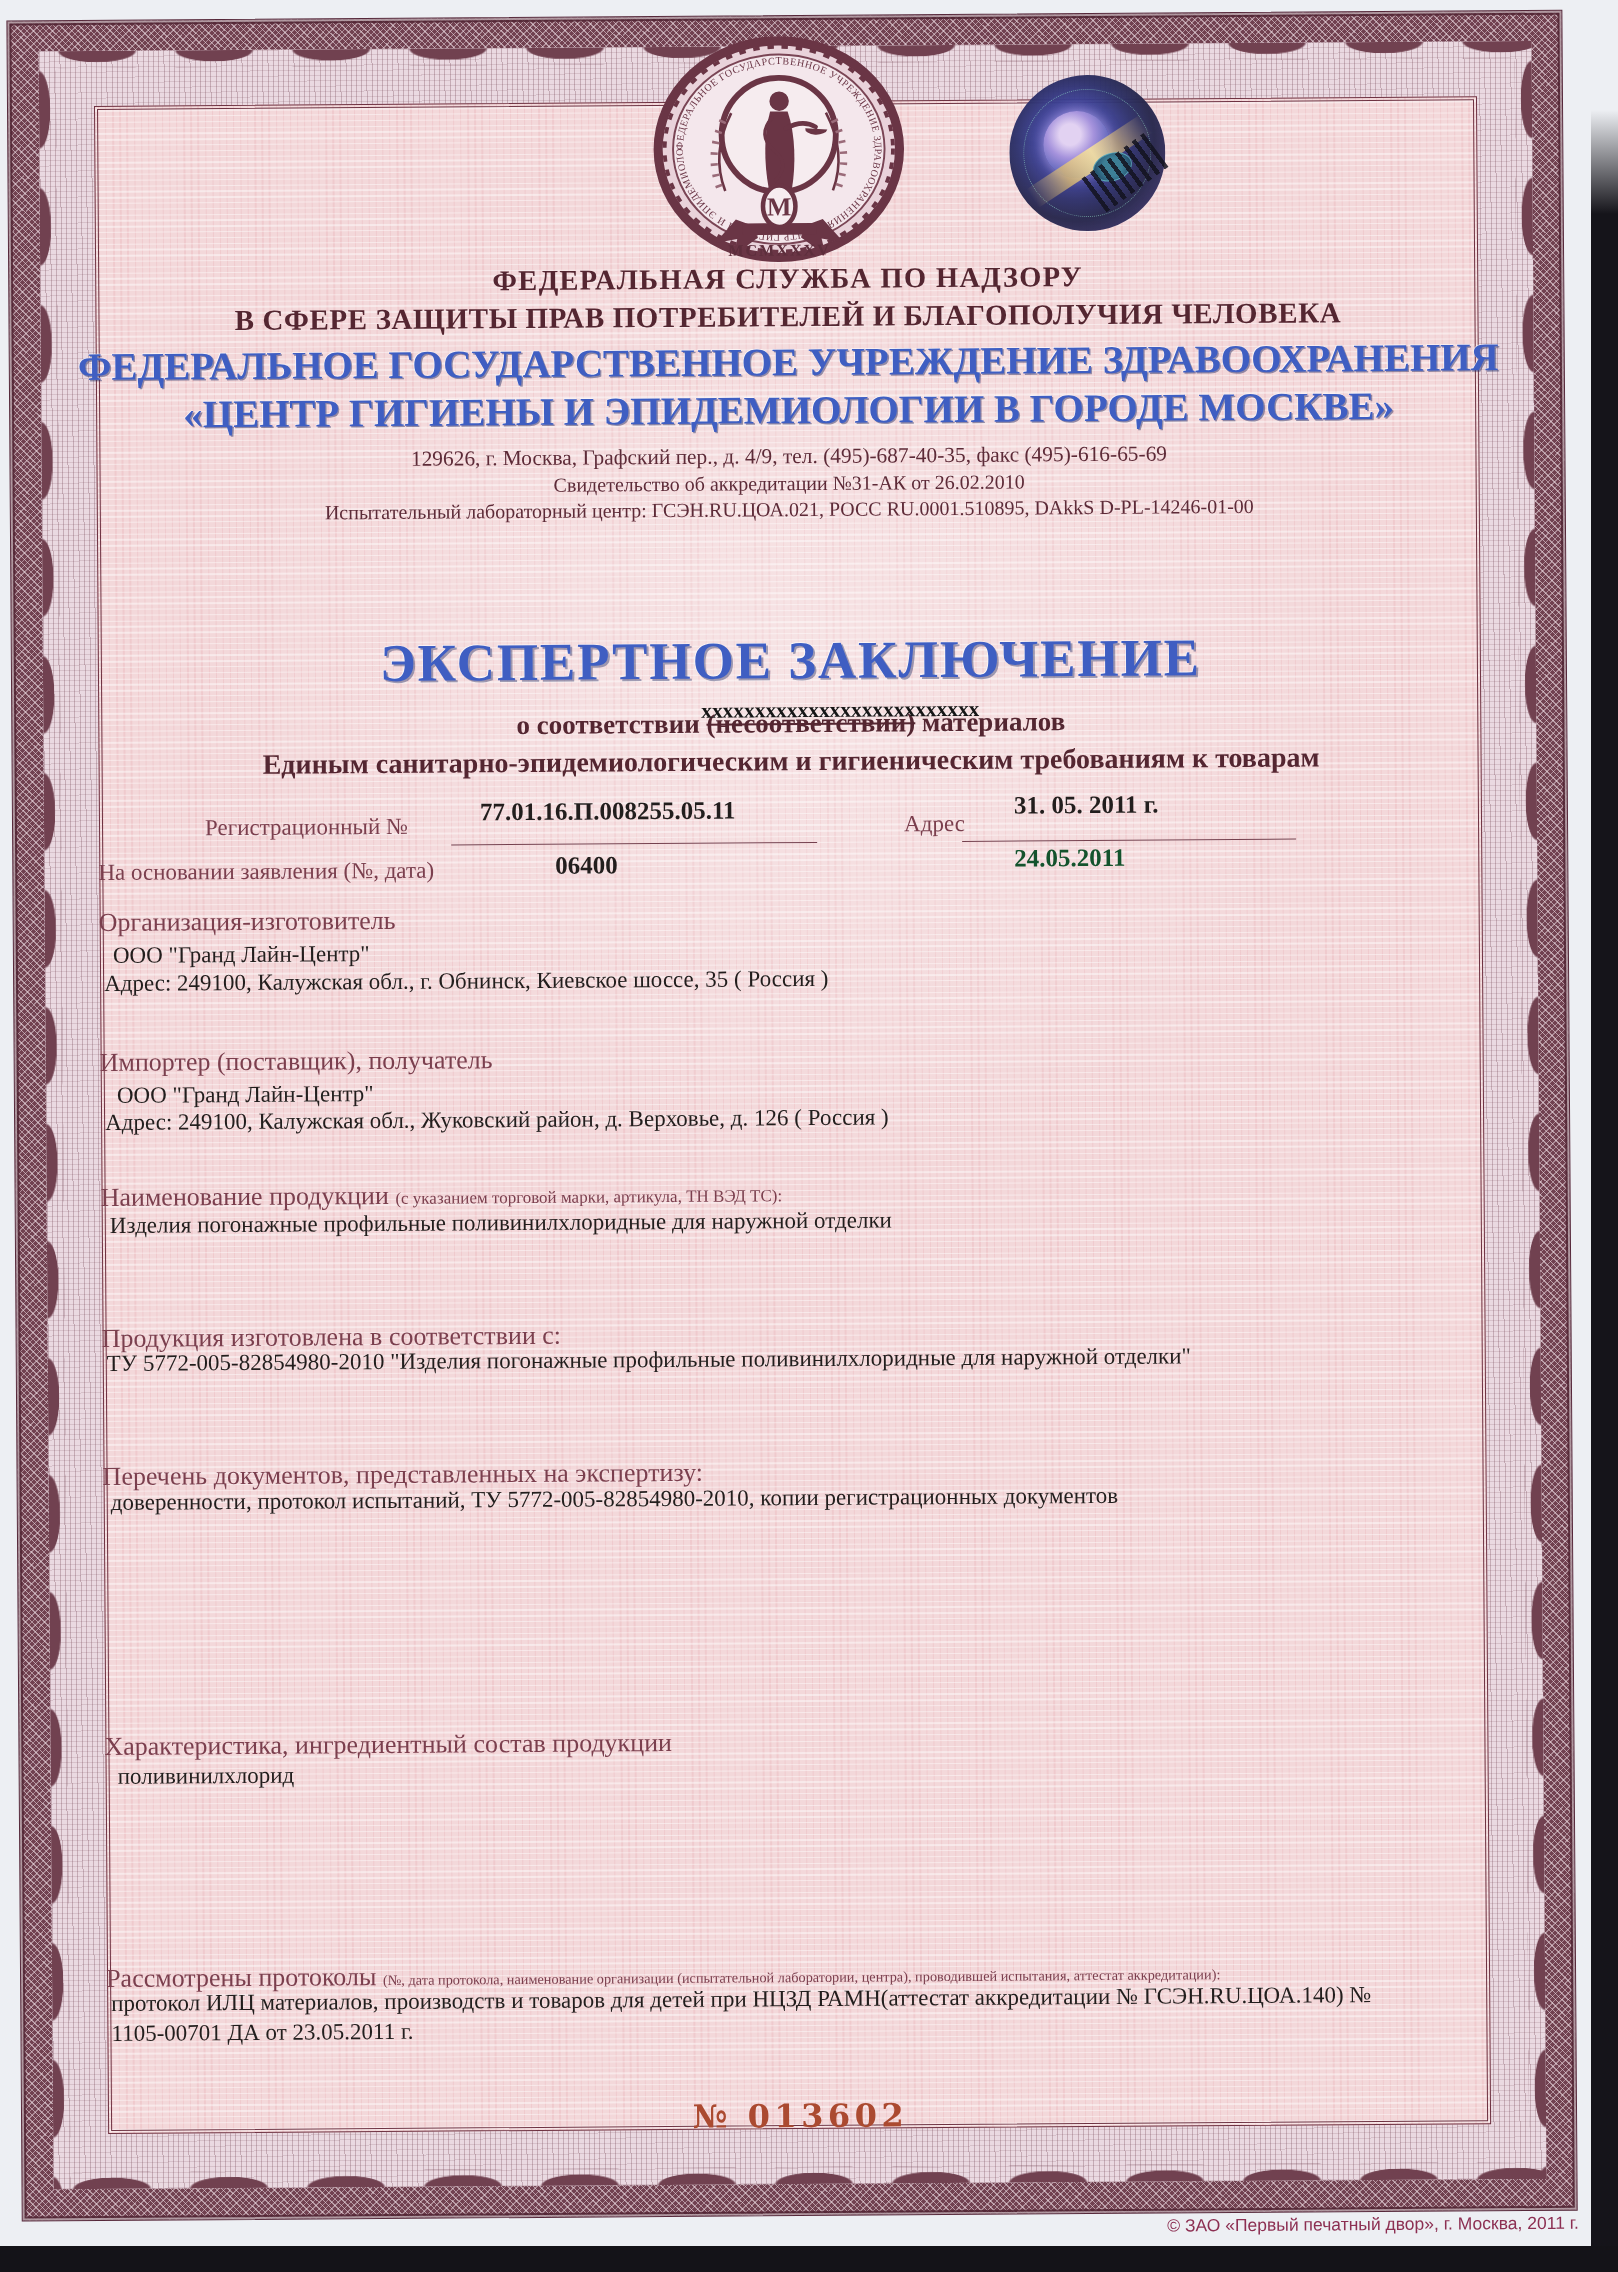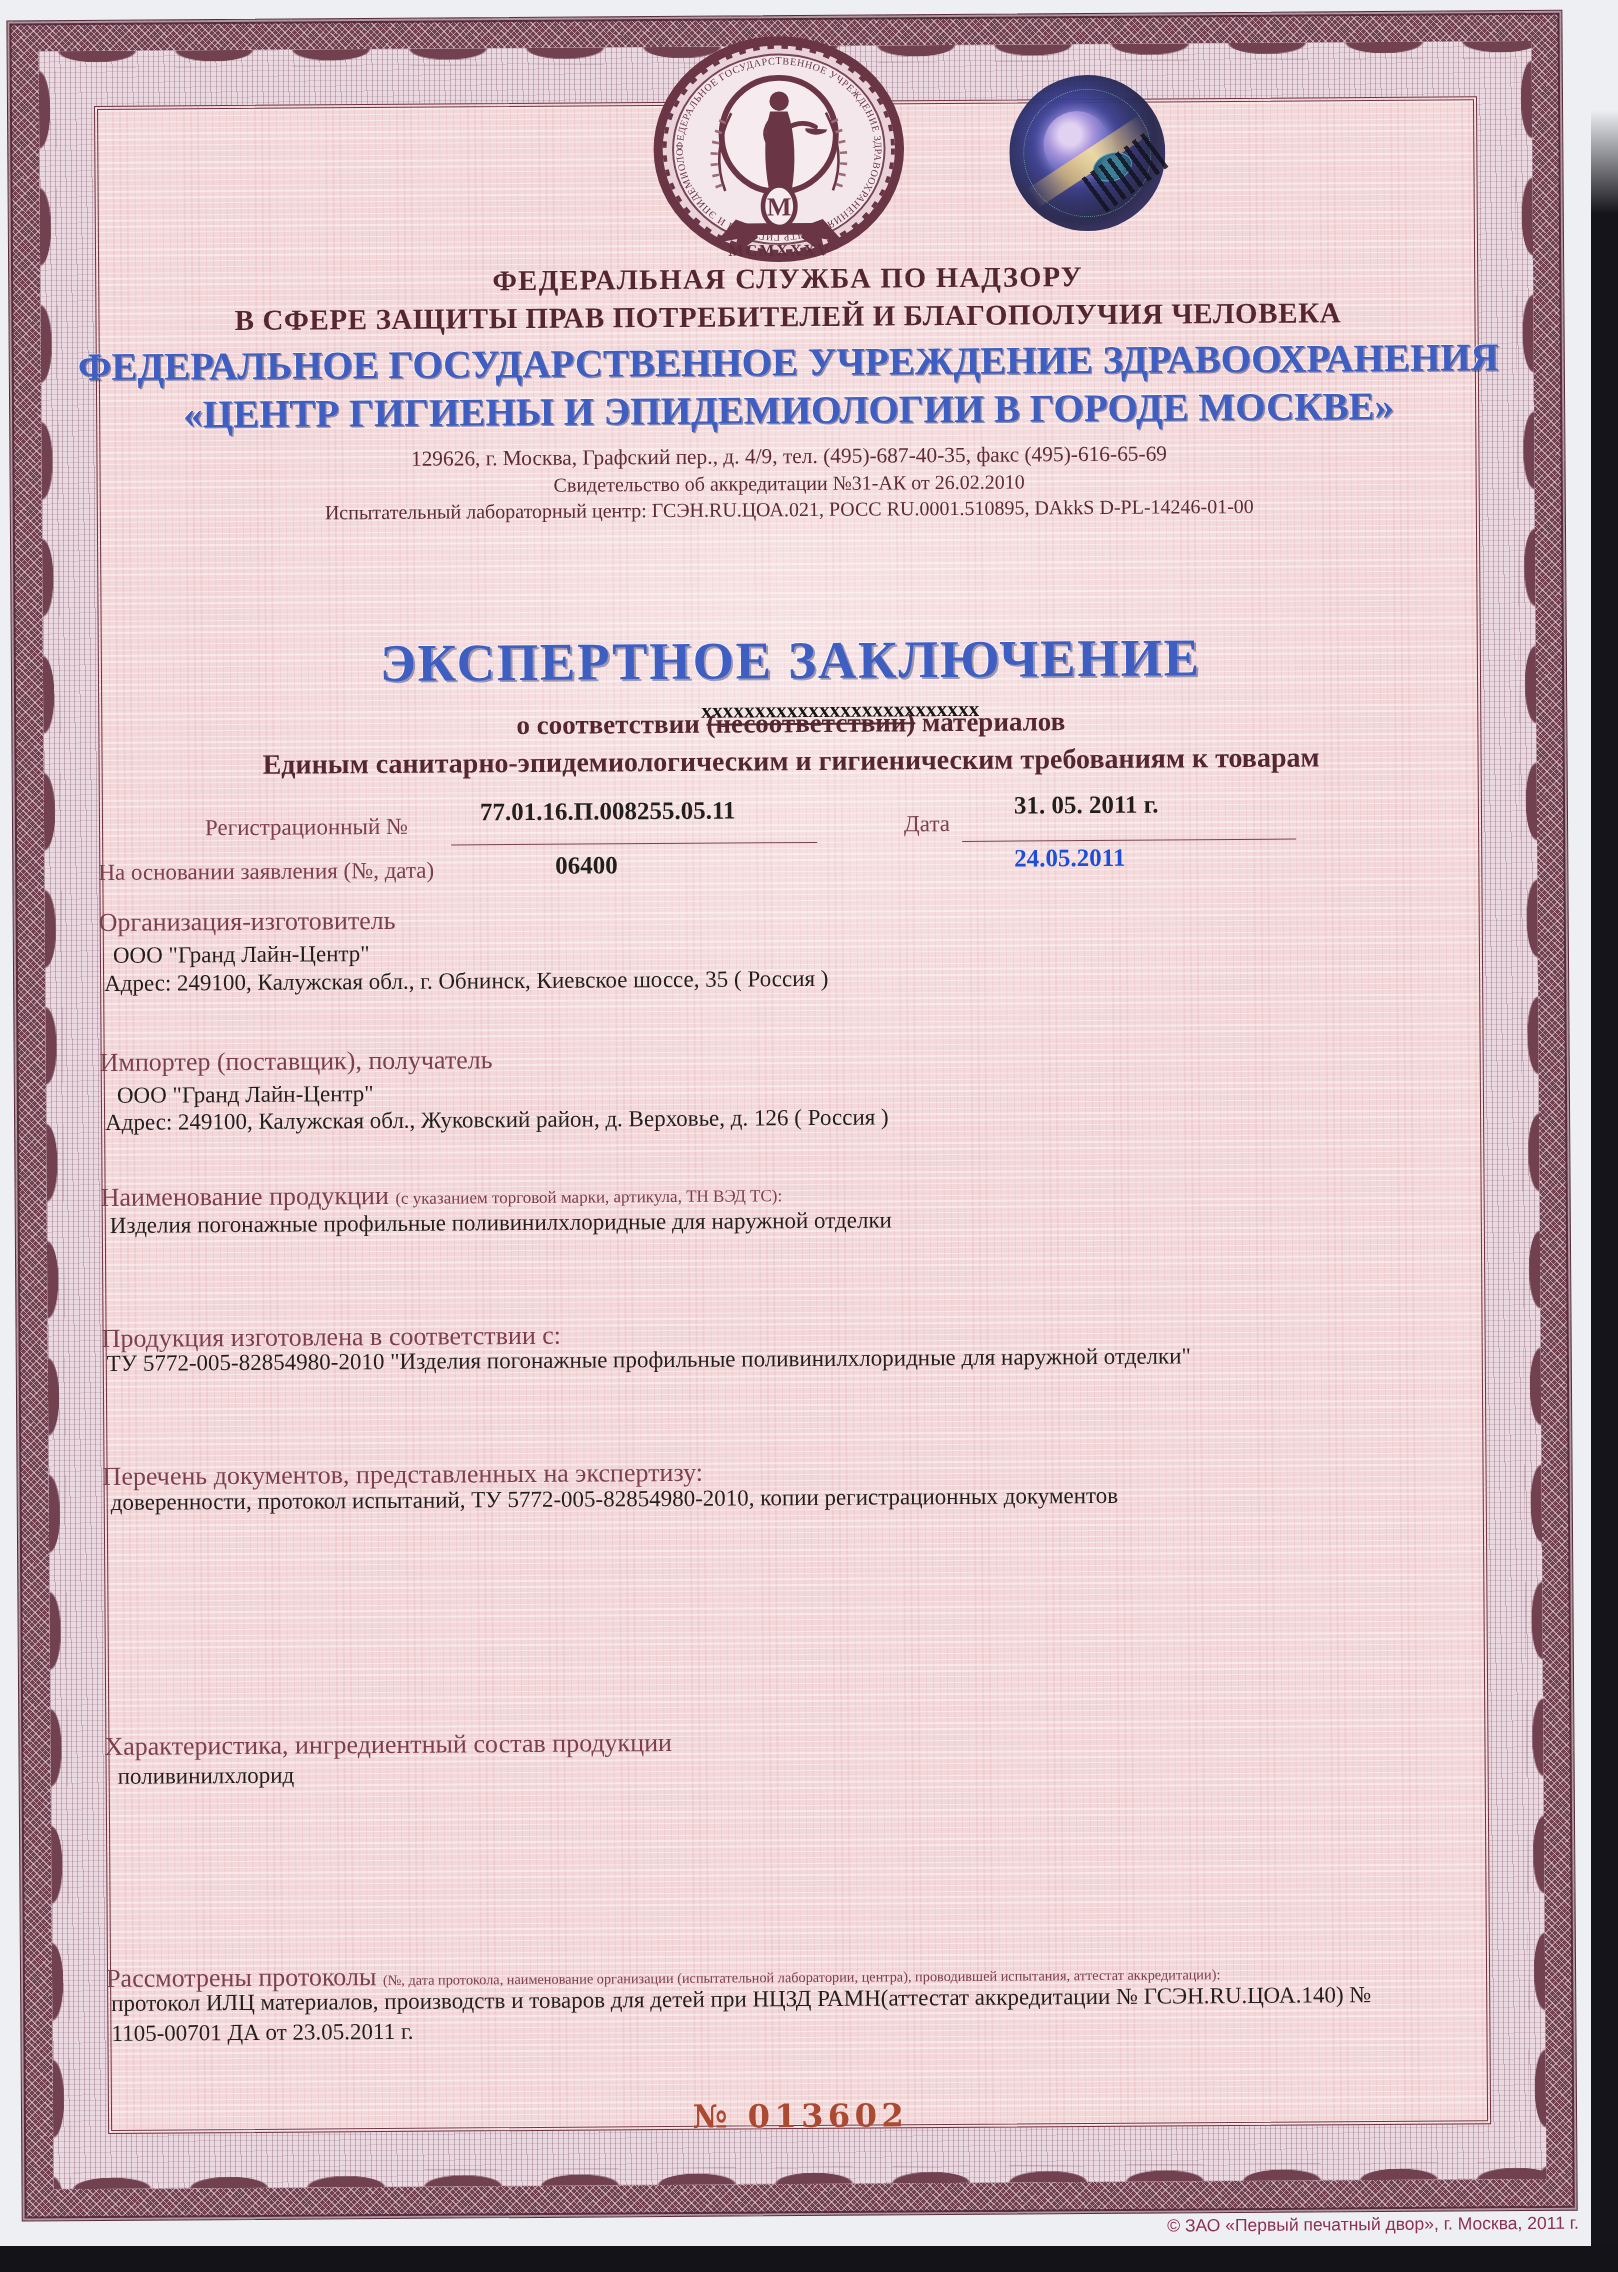--- a/index.html
+++ b/index.html
@@ -65,21 +65,21 @@
   #t-sub2{top:745px;font-size:28px;font-weight:bold;}
   .struck{position:relative;text-decoration:line-through;text-decoration-thickness:1.9px;}
   .xover{position:absolute;left:-5.2px;top:-10.4px;font-size:21.4px;font-weight:bold;color:#161616;
         letter-spacing:0px;text-decoration:none;}
   #f-reg-label{left:208px;top:811px;font-size:23px;}
   #f-reg-value{left:483px;top:796px;font-size:25px;font-weight:bold;color:#221e1d;}
   #f-date-label{left:907px;top:812px;font-size:23px;}
   #f-date-value{left:1017px;top:793px;font-size:25px;font-weight:bold;color:#221e1d;}
   #f-basis-label{left:101px;top:855px;font-size:23px;}
   #f-basis-number{left:558px;top:850px;font-size:25px;font-weight:bold;color:#221e1d;}
-  #f-basis-date{left:1017px;top:846px;font-size:25px;font-weight:bold;color:#1d4ed8;}
+  #f-basis-date{left:1017px;top:846px;font-size:25px;font-weight:bold;color:#14532d;}
   .uline{position:absolute;height:1.3px;background:#74404e;}
   #u1{left:454px;top:842px;width:366px;}
   #u2{left:965px;top:842px;width:334px;}
   #s1-label{top:903px;left:101px;}  #s1-l1{top:938px;left:115px;} #s1-l2{top:966px;left:106px;}
   #s2-label{top:1043px;left:101px;}  #s2-l1{top:1078px;left:118px;} #s2-l2{top:1105px;left:106px;}
   #s3-label{top:1178px;left:101px;}  #s3-l1{top:1208px;left:110px;}
   #s4-label{top:1319px;left:101px;}  #s4-l1{top:1346px;left:106px;}
   #s5-label{top:1457px;left:101px;}  #s5-l1{top:1485px;left:109px;}
   #s6-label{top:1727px;left:101px;}  #s6-l1{top:1759px;left:114px;}
   #s7-label{top:1959px;left:101px;}  #s7-l1{top:1986px;left:106px;} #s7-l2{top:2016px;left:106px;}
@@ -184,21 +184,21 @@
 
     <div class="txt centered blue" id="t-main">ЭКСПЕРТНОЕ ЗАКЛЮЧЕНИЕ</div>
     <div class="txt centered maroon" id="t-sub">
       <span>о соответствии </span><span class="struck"><span>(несоответствии)</span><span class="xover">хххххххххххххххххххххххххх</span></span><span> материалов</span>
     </div>
     <div class="txt centered maroon" id="t-sub2">Единым санитарно-эпидемиологическим и гигиеническим требованиям к товарам</div>
 
     <div class="txt label" id="f-reg-label">Регистрационный №</div>
     <div class="txt" id="f-reg-value">77.01.16.П.008255.05.11</div>
     <div class="uline" id="u1"></div>
-    <div class="txt label" id="f-date-label">Дата</div>
+    <div class="txt label" id="f-date-label">Адрес</div>
     <div class="txt" id="f-date-value">31. 05. 2011 г.</div>
     <div class="uline" id="u2"></div>
     <div class="txt label" id="f-basis-label">На основании заявления (№, дата)</div>
     <div class="txt" id="f-basis-number">06400</div>
     <div class="txt" id="f-basis-date">24.05.2011</div>
 
     <div class="txt label" id="s1-label">Организация-изготовитель</div>
     <div class="txt val" id="s1-l1">ООО "Гранд Лайн-Центр"</div>
     <div class="txt val" id="s1-l2">Адрес: 249100, Калужская обл., г. Обнинск, Киевское шоссе, 35 ( Россия )</div>
 

